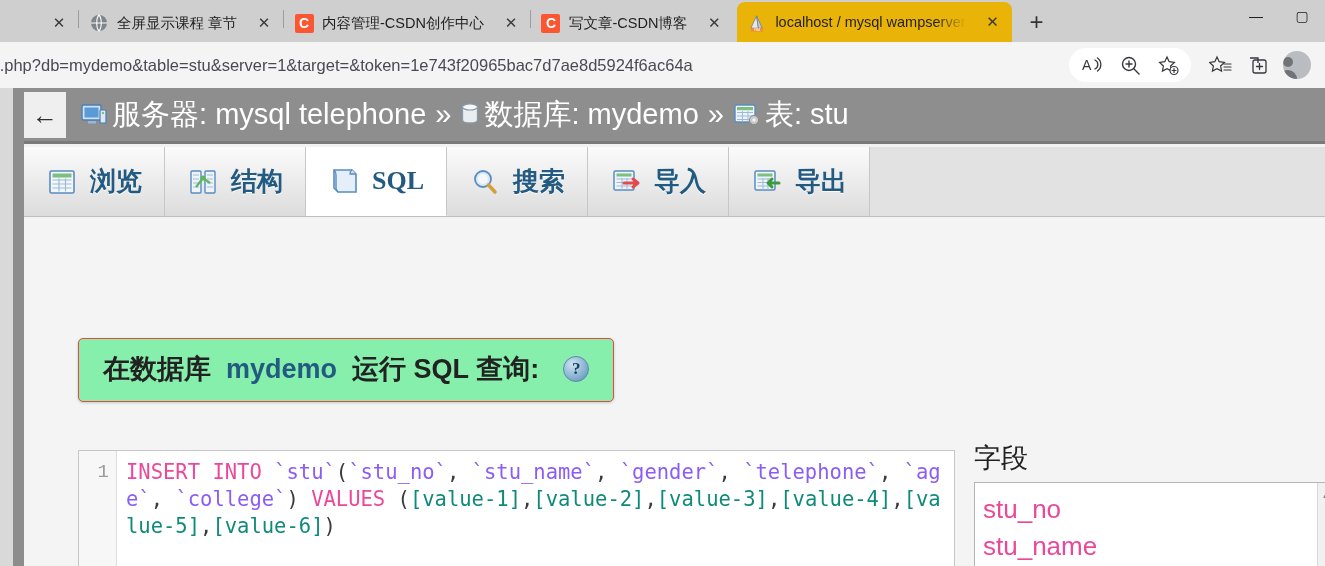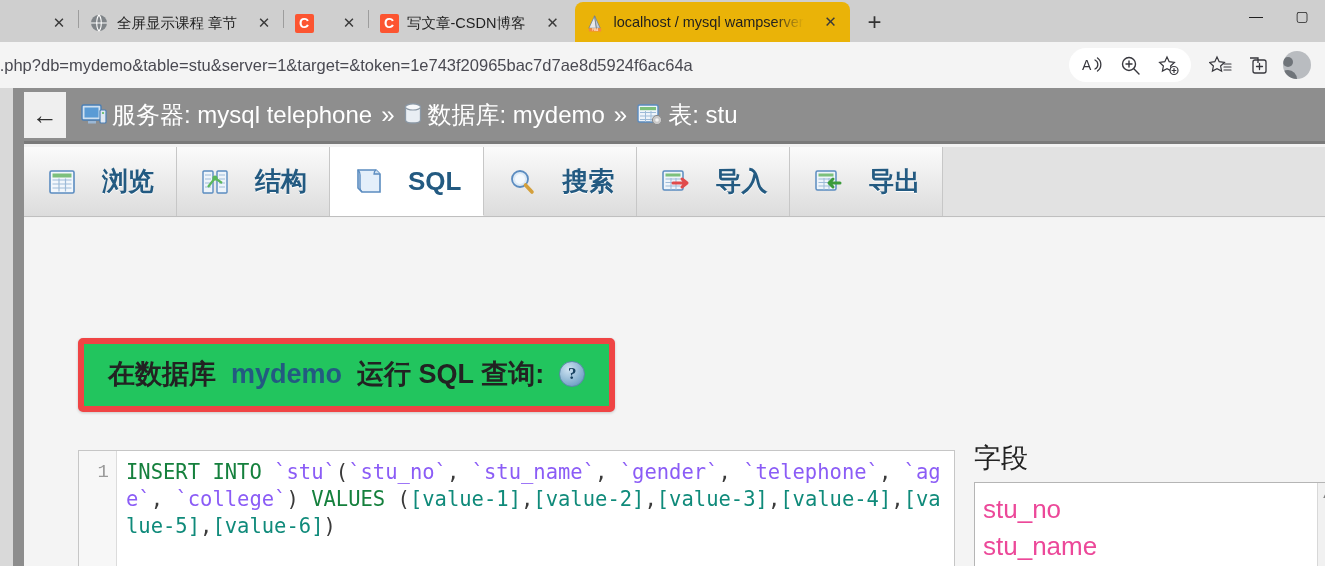--- a/index.html
+++ b/index.html
@@ -127,63 +127,64 @@
     display: flex; align-items: center;
     border-bottom: 3px solid #7a7a7a;
   }
   .back-btn {
     width: 42px; height: 46px; margin-left: 0px; margin-right: 14px;
     background: #efefef;
     display: flex; align-items: center; justify-content: center;
     font-size: 26px; color: #303030; line-height: 1;
   }
   .crumb-text {
-    font-size: 24px; color: #ffffff; white-space: nowrap;
+    font-size: 29px; color: #ffffff; white-space: nowrap;
     display: flex; align-items: center; gap: 0px;
     font-family: "Liberation Sans", sans-serif;
   }
   .crumb-text .sep { margin: 0 9px; color: #ffffff; }
   .crumb-ico { display: inline-block; vertical-align: middle; margin-right: 4px; }
 
   .tabs {
     position: absolute; left: 0; top: 59px; width: 1301px; height: 70px;
     background: #e2e2e2;
     display: flex; align-items: stretch;
     border-bottom: 1px solid #bfbfbf;
   }
   .pma-tab {
     display: flex; align-items: center; justify-content: center;
-    gap: 24px; padding: 0 22px;
+    gap: 12px; padding: 0 22px;
     background: linear-gradient(to bottom, #fbfbfb 0%, #ededed 45%, #dcdcdc 100%);
     border-right: 1px solid #c7c7c7;
     color: #235a81; font-size: 26px; font-weight: bold;
     text-shadow: 0 1px 0 #fff;
     white-space: nowrap;
   }
   .pma-tab.active {
     background: #ffffff;
     border-bottom: 1px solid #ffffff;
     position: relative; z-index: 2;
     box-shadow: 0 0 0 0 transparent;
+    font-family: Liberation Serif, serif;
   }
   .pma-tab .t-ico { width: 32px; height: 32px; display: flex; align-items: center; justify-content: center; }
 
   .body-area {
     position: absolute; left: 0; top: 130px; width: 1301px; height: 348px;
     background: #f4f4f4;
   }
 
   .sql-heading {
     position: absolute; left: 54px; top: 120px;
-    background: #22c55e;
-    border: 6px solid #ef4444;
+    background: #86efac;
+    border: 1px solid #ef4444;
     border-radius: 5px;
     padding: 12px 24px 14px 24px;
     box-shadow: 0 1px 3px rgba(0,0,0,0.18);
-    display: flex; align-items: center; gap: 15px;
+    display: flex; align-items: center; gap: 24px;
     z-index: 5;
   }
   .sql-heading .htext {
     font-size: 27px; font-weight: bold; color: #222;
     white-space: nowrap;
   }
   .sql-heading .hdb { color: #235a81; }
   .help-ico {
     width: 26px; height: 26px; border-radius: 50%;
     background: radial-gradient(circle at 35% 30%, #cfe3f2, #7aa8ca 70%, #4b7ea3);
@@ -207,21 +208,21 @@
     text-align: right; padding-right: 7px;
     font-family: "Liberation Mono", monospace;
     font-size: 19px; color: #9a9a9a; line-height: 27px;
   }
   .code {
     flex: 1; padding: 8px 6px 0 9px;
     font-family: "DejaVu Sans Mono", "Liberation Mono", monospace;
     font-size: 20.5px; line-height: 27px;
     color: #333; white-space: pre-wrap; word-break: break-all;
   }
-  .kw   { color: #15803d; }
+  .kw   { color: #ec4899; }
   .tick { color: #8b5cf6; }
   .ph   { color: #0f8a7a; }
   .punct{ color: #3a3a3a; }
 
   .fields-panel {
     position: absolute; left: 950px; top: 222px; width: 378px;
   }
   .fields-label {
     font-size: 27px; color: #222; margin-bottom: 6px;
   }
@@ -267,20 +268,21 @@
       </span>
       <span class="tab-title">全屏显示课程 章节</span>
       <div class="tab-close">✕</div>
     </div>
     <div class="tab-sep"></div>
 
     <div class="tab">
       <span class="favicon">
         <span class="csdn-ico">C</span>
       </span>
+      <span class="tab-title">内容管理-CSDN创作中心</span>
       <div class="tab-close">✕</div>
     </div>
     <div class="tab-sep"></div>
 
     <div class="tab">
       <span class="favicon">
         <span class="csdn-ico">C</span>
       </span>
       <span class="tab-title">写文章-CSDN博客</span>
       <div class="tab-close">✕</div>

